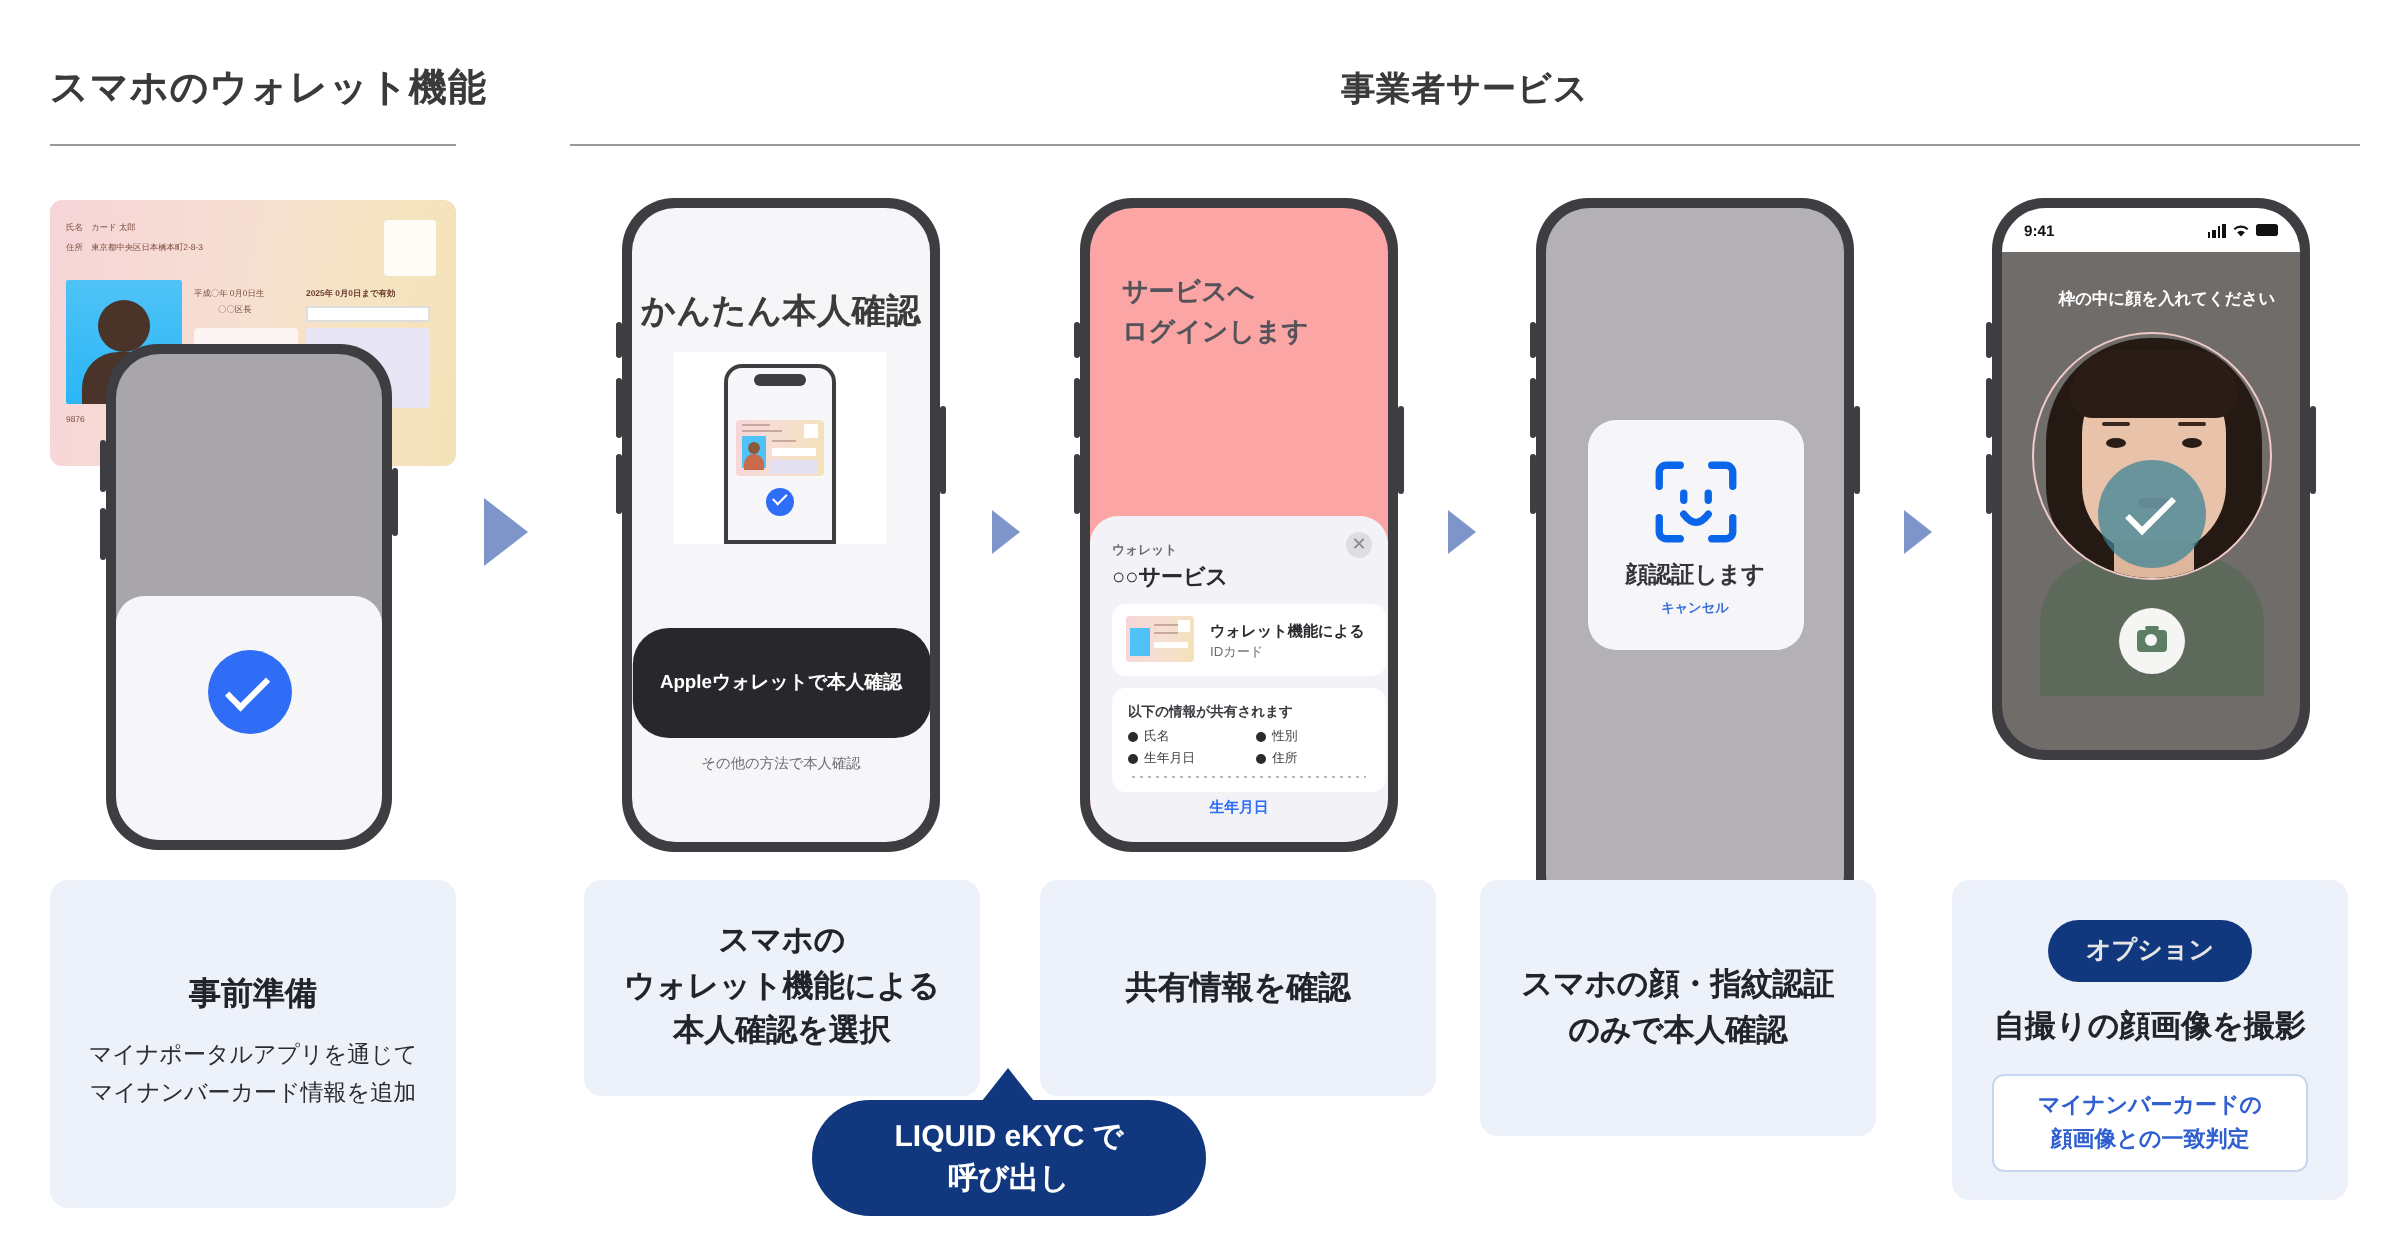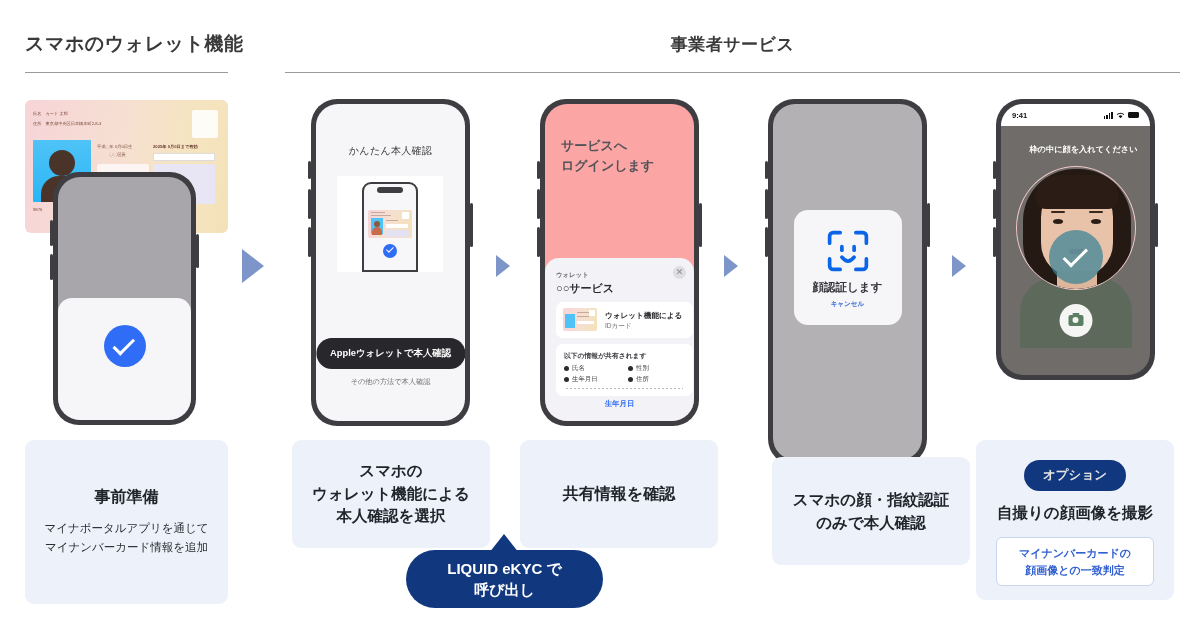--- a/index.html
+++ b/index.html
@@ -67,21 +67,21 @@
   #s0-check { position: absolute; left: 50%; top: 27px; transform: translateX(-50%);
               width: 42px; height: 42px; border-radius: 50%; background: #2f6df6;
               display:flex; align-items:center; justify-content:center; }
   .tick { width: 21px; height: 11px; border-left: 3.4px solid #fff; border-bottom: 3.4px solid #fff;
           transform: rotate(-45deg) translate(1px,-2px); }
 
   
   #step1 { left: 311px; top: 99px; width: 159px; height: 327px; }
   #step1 .screen { background: #f6f5f7; }
   #s1-title { position: absolute; top: 40px; width: 100%; text-align: center;
-              font-size: 10px; font-weight: normal; color: #3b3b3b; letter-spacing:.3px; }
+              font-size: 17px; font-weight: bold; color: #3b3b3b; letter-spacing:.3px; }
   #s1-img { position: absolute; left: 21px; top: 72px; width: 106px; height: 96px; background: #fff; }
   #s1-mini { position:absolute; left:50%; top:6px; transform:translateX(-50%); width:56px; height:90px;
              border:2.4px solid #3e3e42; border-top-left-radius:9px; border-top-right-radius:9px;
              background:#f7f6f8; overflow:hidden;}
   #s1-notch { position:absolute; left:50%; top:3px; transform:translateX(-50%); width:26px; height:6px;
               background:#3e3e42; border-radius:4px; }
   #s1-card { position:absolute; left:4px; top:26px; width:44px; height:28px; border-radius:2px;
              background:linear-gradient(100deg,#f7d4d8 0%,#f6dfd2 45%,#f3e2b8 100%); overflow:hidden;}
   #s1-card-photo{position:absolute;left:3px;top:8px;width:12px;height:16px;background:#4fc3f7;}
   #s1-card-photo:after{content:"";position:absolute;left:3px;top:3px;width:6px;height:6px;border-radius:50%;background:#8b5a3c;}
@@ -90,21 +90,21 @@
   #s1-card-l1{position:absolute;left:3px;top:2px;width:14px;height:1.3px;background:#c9a8a0;}
   #s1-card-l2{position:absolute;left:3px;top:5px;width:20px;height:1.3px;background:#c9a8a0;}
   #s1-card-l3{position:absolute;left:18px;top:10px;width:12px;height:1.3px;background:#c9a8a0;}
   #s1-card-l4{position:absolute;left:18px;top:14px;width:22px;height:4px;background:#fff;}
   #s1-card-l5{position:absolute;left:17px;top:20px;width:24px;height:7px;background:#e4e1f3;}
   #s1-mini-check{position:absolute;left:50%;top:60px;transform:translateX(-50%);width:14px;height:14px;
                  border-radius:50%;background:#2f6df6;display:flex;align-items:center;justify-content:center;}
   #s1-mini-check .tick{width:7px;height:3.6px;border-left-width:1.7px;border-bottom-width:1.7px;}
   #s1-cta { position: absolute; left: 50%; transform: translateX(-50%); bottom: 52px;
             background: #28282c; color: #fff; font-size: 9.4px; font-weight: bold;
-            padding: 9px 14px; border-radius: 18px; white-space: nowrap; }
+            padding: 21px 14px; border-radius: 18px; white-space: nowrap; }
   #s1-sub { position: absolute; width: 100%; bottom: 34px; text-align: center;
             font-size: 7.2px; color: #6d6d72; }
 
   
   #step2 { left: 540px; top: 99px; width: 159px; height: 327px; }
   #step2 .screen { background: #fca5a5; }
   #s2-title { position: absolute; left: 16px; top: 32px; font-size: 13px; font-weight: bold;
               color: #55535a; line-height: 1.55; }
   #s2-sheet { position: absolute; left: 0; bottom: 0; width: 100%; height: 163px;
               background: #f3f2f6; border-radius: 14px 14px 0 0; }
@@ -197,21 +197,21 @@
 
   #cap0 { left: 25px; top: 440px; width: 203px; height: 164px; }
   #cap0 .cap-title { font-size: 16px; margin-bottom: 11px; }
 
   #cap1 { left: 292px; top: 440px; width: 198px; height: 108px; }
   #cap1 .cap-title { font-size: 15.5px; line-height: 1.48; }
 
   #cap2 { left: 520px; top: 440px; width: 198px; height: 108px; }
   #cap2 .cap-title { font-size: 16px; }
 
-  #cap3 { left: 772px; top: 440px; width: 198px; height: 108px; margin-top: 17px; }
+  #cap3 { left: 740px; top: 440px; width: 198px; height: 128px; }
   #cap3 .cap-title { font-size: 15.5px; line-height: 1.5; }
 
   #cap4 { left: 976px; top: 440px; width: 198px; height: 160px; justify-content: flex-start; padding-top: 20px; }
   #cap4 .cap-title { font-size: 15.5px; }
 
   #opt-badge { background: #11387e; color: #e5e5e5; font-size: 12.5px; font-weight: bold;
                padding: 7px 19px; border-radius: 16px; margin-bottom: 12px; }
   #cap4-note { margin-top: 13px; width: 158px; background: #fff; border: 1px solid #c9d6ef;
                border-radius: 6px; padding: 7px 4px; font-size: 11px; font-weight: bold;
                color: #2f5fd0; line-height: 1.5; }

